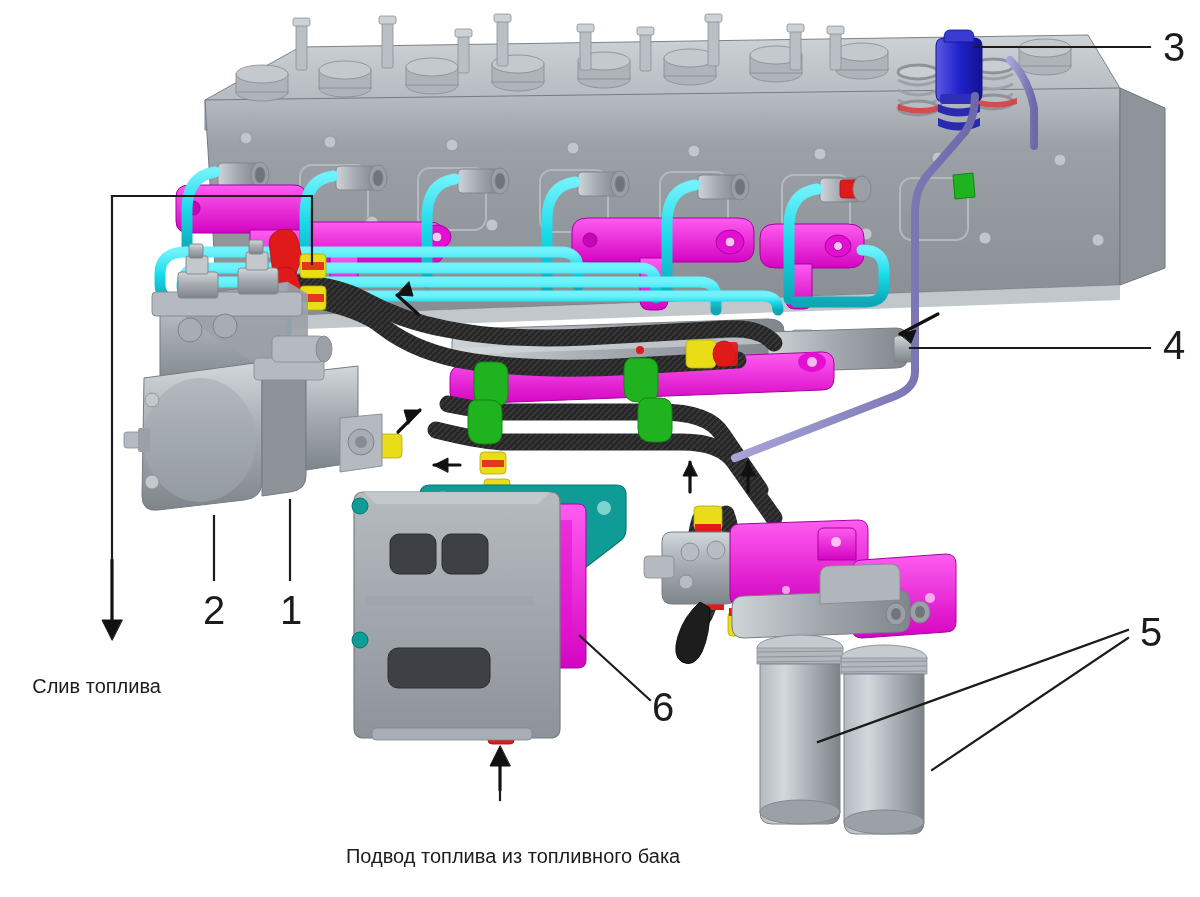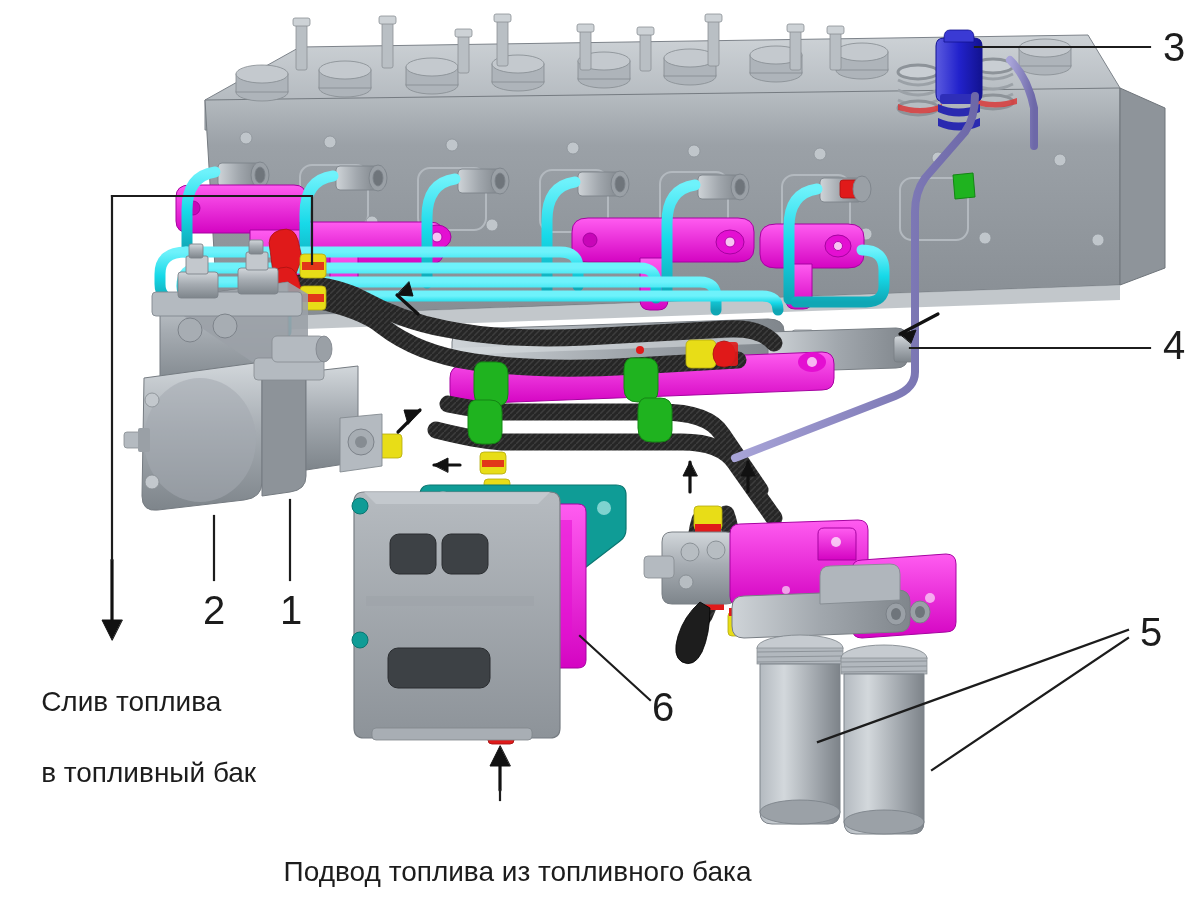--- a/index.html
+++ b/index.html
@@ -3,21 +3,21 @@
 <meta charset="utf-8">
 <title>Fuel System Diagram</title>
 <style>
   html,body{margin:0;padding:0;background:#fff;}
   body{width:1200px;height:897px;position:relative;overflow:hidden;
        font-family:"Liberation Sans","DejaVu Sans",sans-serif;color:#1a1a1a;}
   #stage{position:absolute;inset:0;width:1200px;height:897px;background:#ffffff;}
   svg.layer{position:absolute;left:0;top:0;width:1200px;height:897px;}
   .calloutNum{position:absolute;font-size:40px;font-weight:400;color:#1c1c1c;
               font-family:"Liberation Sans","DejaVu Sans",sans-serif;line-height:1;}
-  .capt{position:absolute;font-size:28px;line-height:1.28;color:#1c1c1c;
+  .capt{position:absolute;font-size:20px;line-height:1.28;color:#1c1c1c;
         font-family:"Liberation Sans","DejaVu Sans",sans-serif;white-space:pre;}
   .capt.ctr{text-align:center;}
 </style>
 </head>
 <body>
 
 <div id="stage">
 
   <svg class="layer" viewBox="0 0 1200 897">
     <defs>
@@ -497,21 +497,20 @@
 
   <div class="calloutNum" style="left:1163px; top:27px;">3</div>
   <div class="calloutNum" style="left:1163px; top:325px;">4</div>
   <div class="calloutNum" style="left:1140px; top:612px;">5</div>
   <div class="calloutNum" style="left:203px; top:590px;">2</div>
   <div class="calloutNum" style="left:280px; top:590px;">1</div>
   <div class="calloutNum" style="left:652px; top:687px;">6</div>
 
   <div class="capt" style="left:10px; top:648px;">
     <span>Слив топлива</span><br>
-    <span>в топливный бак</span>
   </div>
 
   <div class="capt ctr" style="left:232px; top:818px; width:540px;">
     <span>Подвод топлива из топливного бака</span><br>
     
   </div>
 
 </div>
 
 </body></html>

